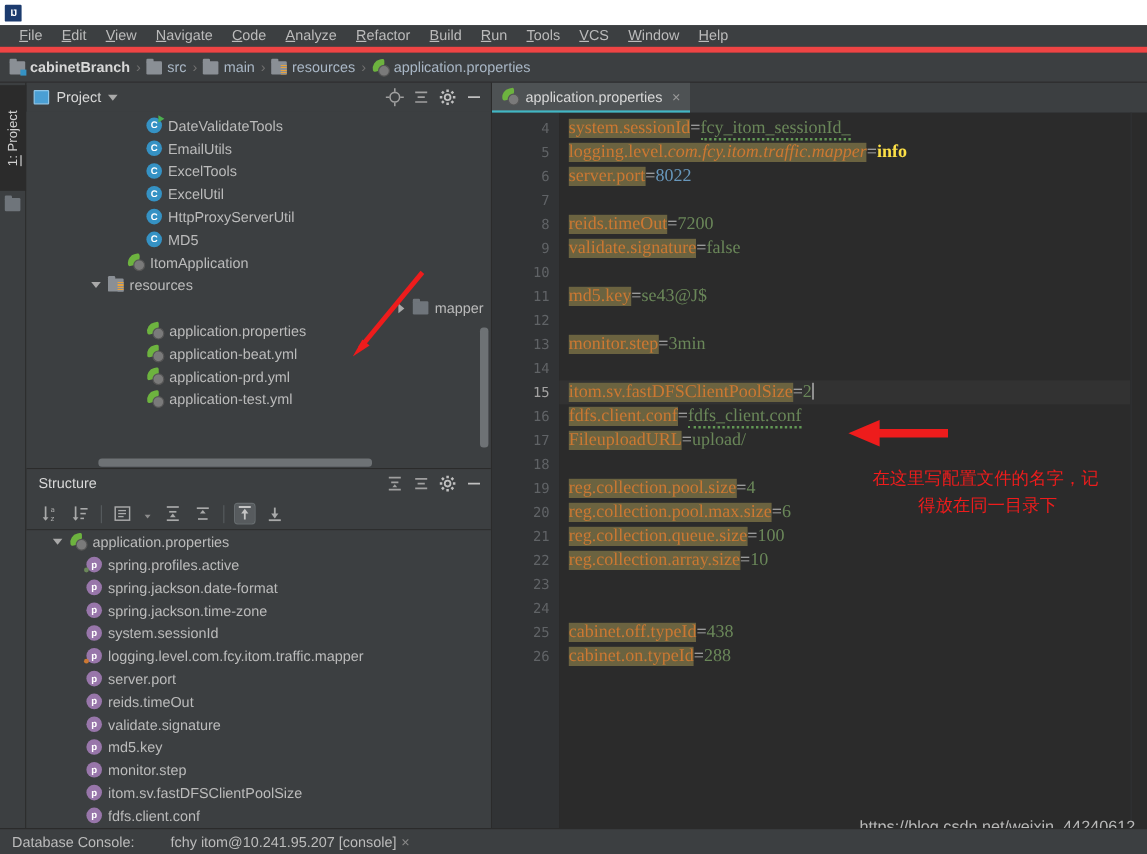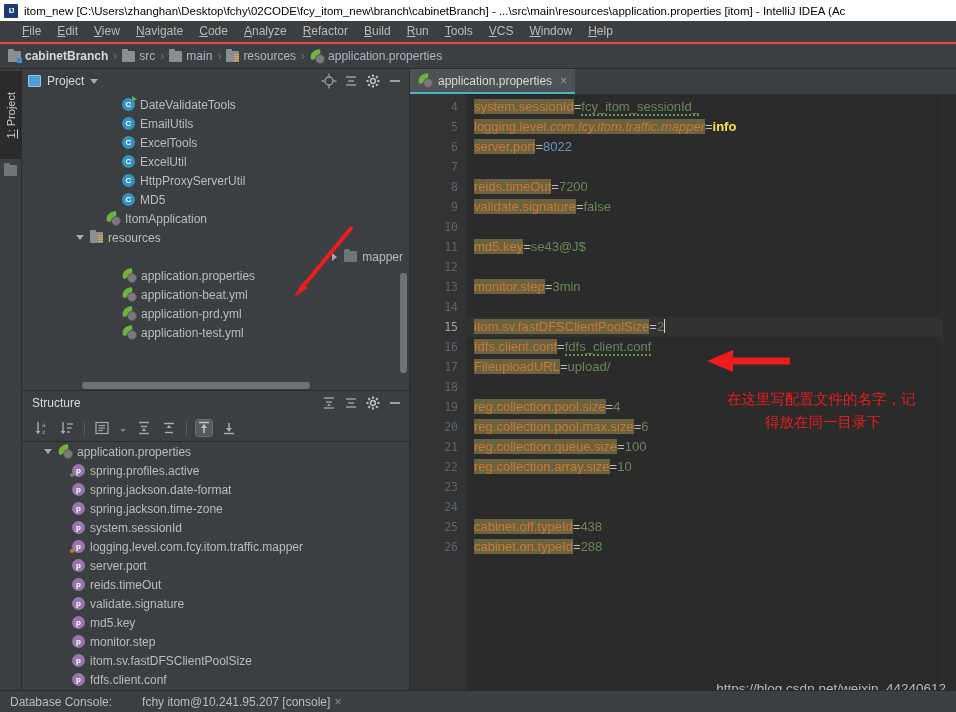--- a/index.html
+++ b/index.html
@@ -23,22 +23,22 @@
   .idea-logo {
     width: 14px; height: 14px; flex: 0 0 14px;
     background: #1c3b6e; color: #fff; font-size: 8px; font-weight: bold;
     display: flex; align-items: center; justify-content: center;
     letter-spacing: -1px; border-radius: 1px;
   }
   .title-text { overflow: hidden; text-overflow: clip; }
 
   
   .menubar {
-    height: 23px; background: #3c3f41; display: flex; align-items: flex-start;
-    padding-left: 14px; gap: 0px; border-bottom: 2px solid #ef4444;
+    height: 23px; background: #3c3f41; display: flex; align-items: flex-end;
+    padding-left: 8px; gap: 0px; border-bottom: 5px solid #ef4444;
   }
   .menu-item {
     padding: 3px 8px; font-size: 12px; color: #bbbbbb; cursor: default;
   }
   .menu-item u { text-decoration: underline; }
 
   
   .breadcrumb {
     height: 25px; background: #3c3f41; display: flex; align-items: center;
     padding-left: 8px; gap: 4px; border-bottom: 1px solid #2b2b2b;
@@ -199,21 +199,21 @@
   .gutter {
     width: 56px; flex: 0 0 56px; background: #313335; text-align: right;
     padding-right: 8px; padding-top: 3px;
     font-family: "DejaVu Sans Mono", monospace; font-size: 11.5px; color: #606366;
     user-select: none;
   }
   .gutter div { height: 20px; line-height: 20px; }
   .gutter div.cur { color: #a4a3a3; }
   .codearea {
     flex: 1 1 auto; position: relative; padding-top: 3px; padding-left: 8px;
-    font-family: Liberation Sans, sans-serif; font-size: 13px;
+    font-family: Liberation Serif, serif; font-size: 15px;
     overflow: hidden; background: #2b2b2b;
   }
   .cline { height: 20px; line-height: 20px; white-space: pre; }
   .cline.cur { background: #323232; margin-left: -8px; padding-left: 8px; }
   .k { background: #6b6340; color: #cc7832; }
   .v { color: #6a8759; }
   .num { color: #6897bb; }
   .kw { color: #fde047; font-weight: bold; }
   .it { font-style: italic; color: #cc7832; }
   .wavy { border-bottom: 2px dotted #629755; padding-bottom: 0px; }
@@ -250,21 +250,20 @@
   .status-tab { display: flex; align-items: center; gap: 4px; padding-left: 20px; }
   .status-tab .close { color: #888; }
 </style>
 </head>
 <body>
 
 <div id="app">
 
   <div class="titlebar">
     <div class="idea-logo">IJ</div>
-    <div class="title-text">itom_new [C:\Users\zhanghan\Desktop\fchy\02CODE\fcy_itom_new\branch\cabinetBranch] - ...\src\main\resources\application.properties [itom] - IntelliJ IDEA (Ac</div>
   </div>
 
   <div class="menubar" id="menubar">
       <div class="menu-item"><u>F</u>ile</div>
       <div class="menu-item"><u>E</u>dit</div>
       <div class="menu-item"><u>V</u>iew</div>
       <div class="menu-item"><u>N</u>avigate</div>
       <div class="menu-item"><u>C</u>ode</div>
       <div class="menu-item"><u>A</u>nalyze</div>
       <div class="menu-item"><u>R</u>efactor</div>

